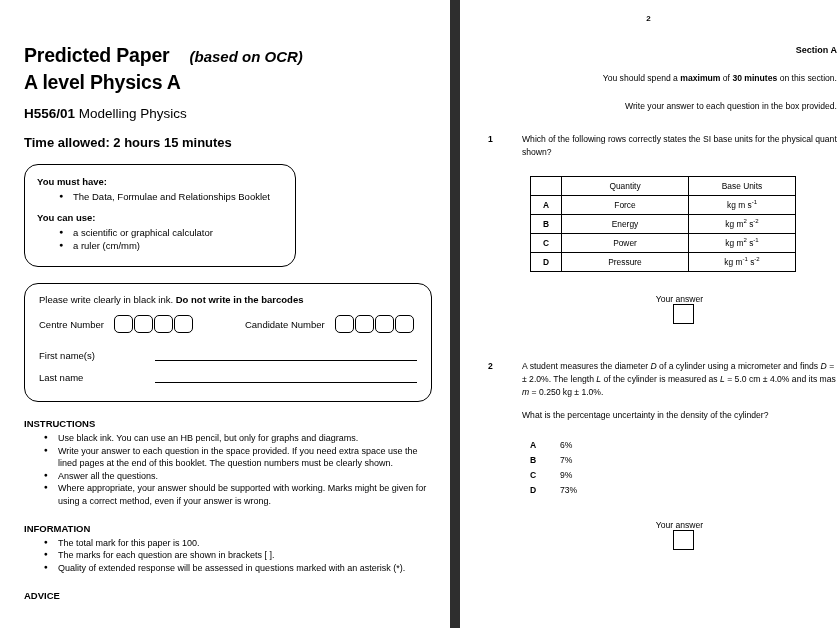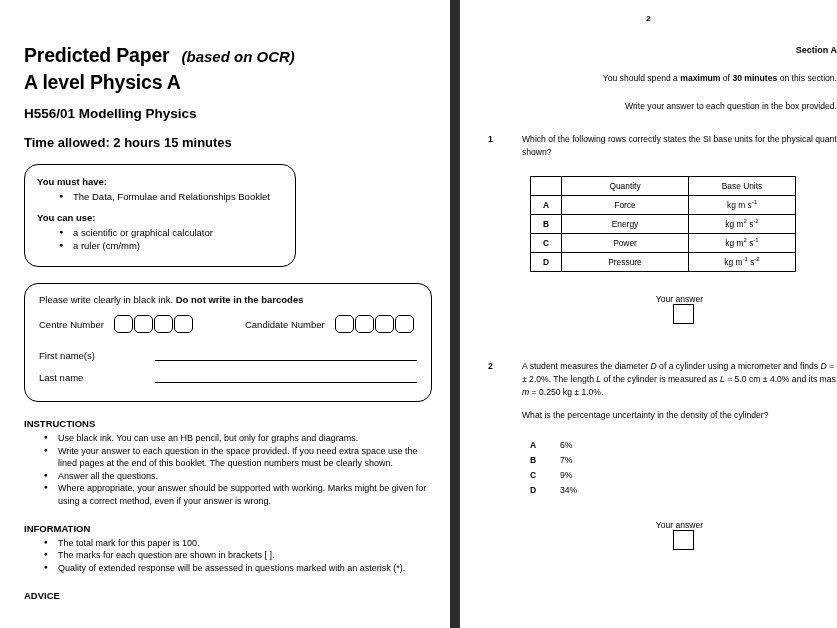--- a/index.html
+++ b/index.html
@@ -40,21 +40,21 @@
     background: #ffffff;
     position: relative;
     overflow: hidden;
   }
   .left-inner {
     padding: 44px 20px 0 24px;
   }
   .title-row {
     display: flex;
     align-items: baseline;
-    gap: 12px;
+    gap: 20px;
   }
   .title-main {
     font-size: 19.5px;
     font-weight: bold;
     letter-spacing: -0.2px;
   }
   .title-sub-italic {
     font-size: 15px;
     font-weight: bold;
     font-style: italic;
@@ -63,21 +63,21 @@
     font-size: 19.5px;
     font-weight: bold;
     margin-top: 4px;
     letter-spacing: -0.2px;
   }
   .code-row {
     margin-top: 12px;
     font-size: 13.5px;
   }
   .code-strong { font-weight: bold; }
-  .code-name { font-weight: bold; }
+  .code-name { font-weight: normal; }
   .time-row {
     margin-top: 14px;
     font-size: 13px;
     font-weight: bold;
   }
   .req-box {
     margin-top: 14px;
     margin-left: 0px;
     width: 272px;
     border: 1.3px solid #000;
@@ -450,21 +450,21 @@
             <div class="opt-row">
               <span class="opt-key">B</span>
               <span>7%</span>
             </div>
             <div class="opt-row">
               <span class="opt-key">C</span>
               <span>9%</span>
             </div>
             <div class="opt-row">
               <span class="opt-key">D</span>
-              <span>34%</span>
+              <span>73%</span>
             </div>
           </div>
 
           <div class="ans-row">
             <span class="ans-label">Your answer</span>
             <span class="ans-box"></span>
           </div>
         </div>
       </div>
 

